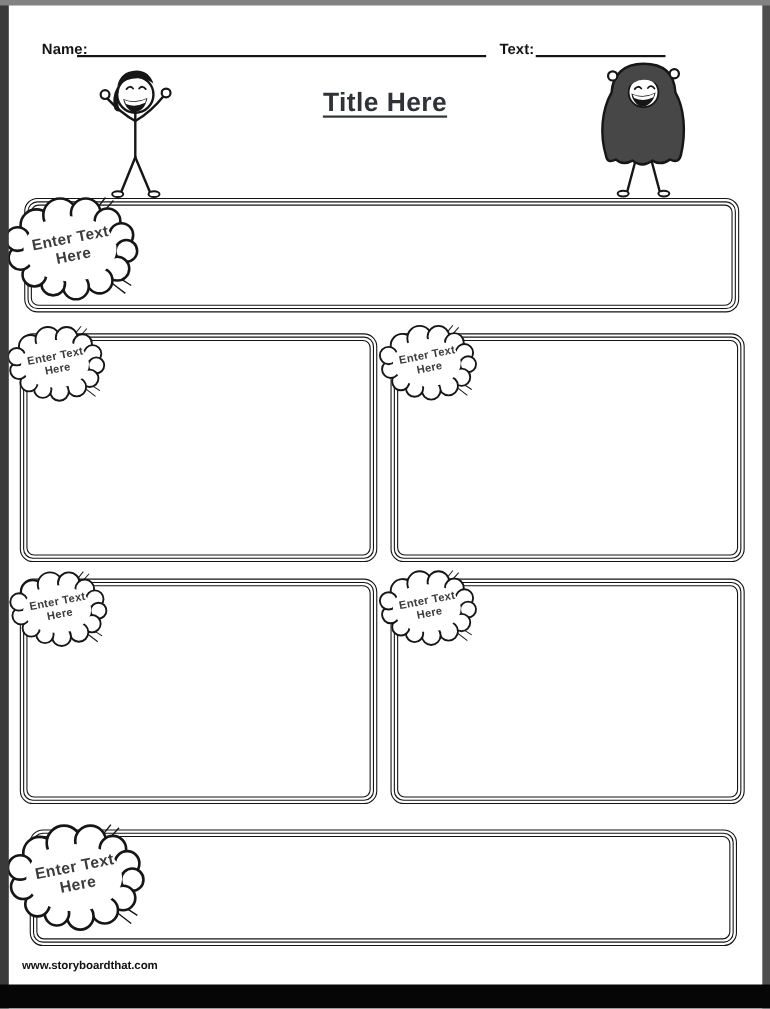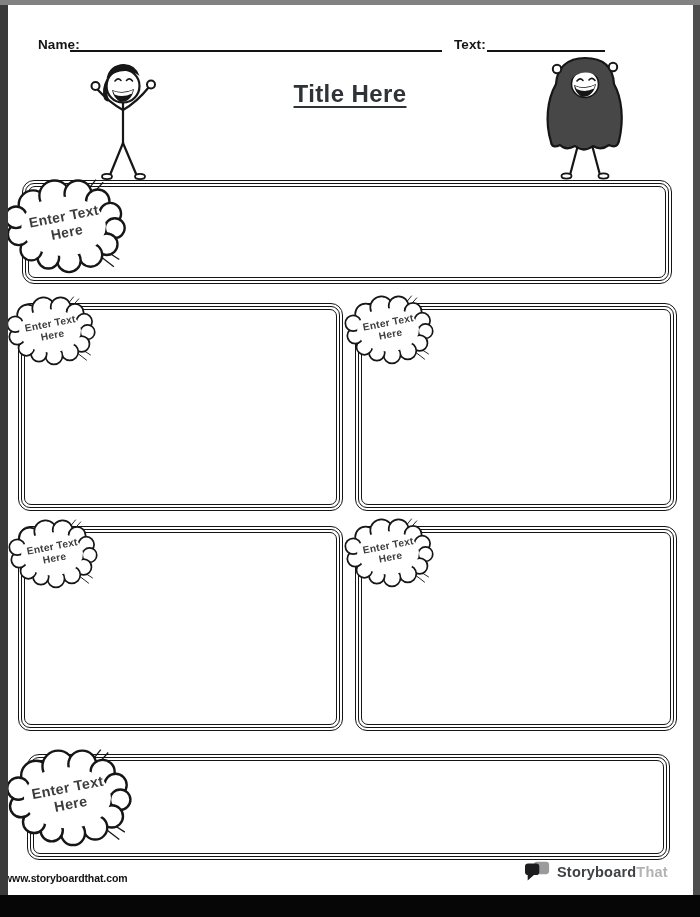--- a/index.html
+++ b/index.html
@@ -23,21 +23,21 @@
   .panel{position:absolute;border:1.6px solid #141414;border-radius:12px;padding:2px;
          background:#fff;box-sizing:border-box;}
   .panel-mid{border:1.5px solid #141414;border-radius:9px;padding:2px;height:100%;box-sizing:border-box;}
   .panel-inner{border:1.4px solid #141414;border-radius:7px;height:100%;box-sizing:border-box;background:#fff;}
 
   .cloud{position:absolute;z-index:20;overflow:visible;}
   .cloud-text{font-family:"Liberation Sans",sans-serif;font-size:15.5px;font-weight:600;
               fill:#3c3c3c;letter-spacing:0.4px;}
   .figure{position:absolute;z-index:10;}
 
-  .footer-url{position:absolute;left:4px;top:872px;font-size:10.5px;font-weight:bold;
+  .footer-url{position:absolute;left:20px;top:872px;font-size:10.5px;font-weight:bold;
               color:#111;letter-spacing:-0.1px;}
   .brand{position:absolute;left:524px;top:859px;display:flex;align-items:center;gap:6px;}
   .brand-text{font-size:14.5px;font-weight:600;letter-spacing:0.2px;white-space:nowrap;}
   .brand-primary{color:#3f4144;}
   .brand-secondary{color:#b3b3b3;}
 </style>
 </head>
 <body>
 
 <div class="stage">
@@ -169,29 +169,19 @@
       <use href="#cloud-sym" xlink:href="#cloud-sym"></use>
     </svg>
   <svg class="cloud" style="left:346px;top:516px;width:92px;height:71px" viewBox="0 0 140 108">
       <use href="#cloud-sym" xlink:href="#cloud-sym"></use>
     </svg>
   <svg class="cloud" style="left:8px;top:746px;width:130px;height:100px" viewBox="0 0 140 108">
       <use href="#cloud-sym" xlink:href="#cloud-sym"></use>
     </svg>
 
   <div class="footer-url">www.storyboardthat.com</div>
-  <div class="brand">
-    <svg width="27" height="25" viewBox="0 0 30 28">
-      <rect x="11" y="3" width="17" height="14" rx="3.5" fill="#9b9b9b"></rect>
-      <rect x="1" y="5" width="16" height="13" rx="3.5" fill="#1c1c1e"></rect>
-      <path d="M4,16 L4,24 L12,17 Z" fill="#1c1c1e"></path>
-    </svg>
-    <span class="brand-text">
-      <span class="brand-primary">Storyboard</span><span class="brand-secondary">That</span>
-    </span>
-  </div>
 
   <div class="frame frame-left"></div>
   <div class="frame frame-right"></div>
   <div class="frame frame-top"></div>
   <div class="frame frame-bottom"></div>
 
 </div>
 
 </body></html>

